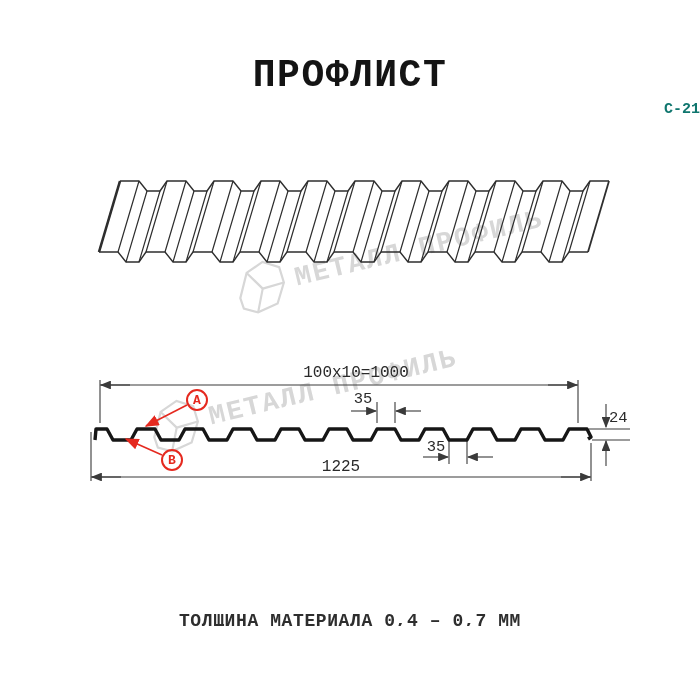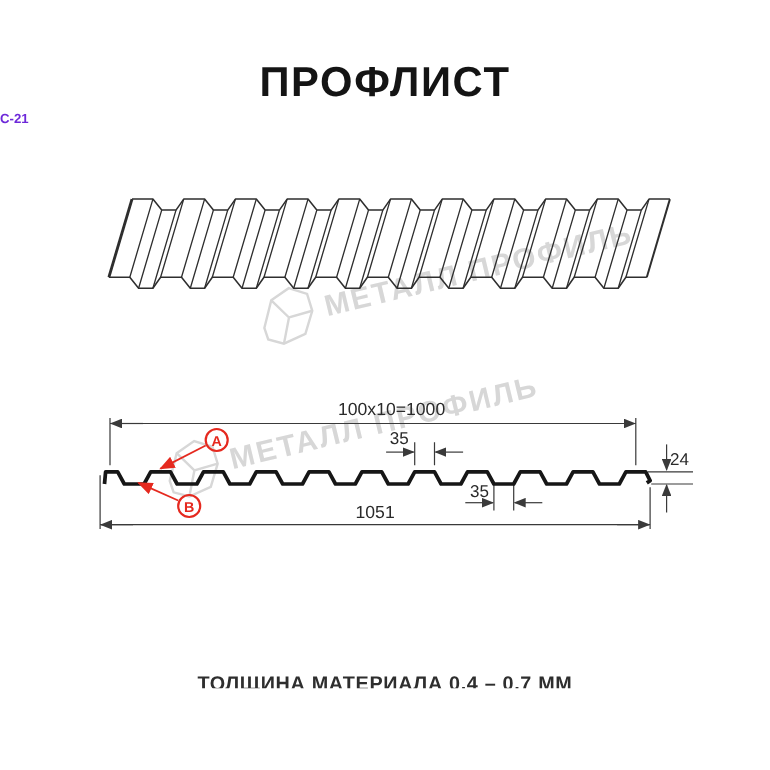--- a/index.html
+++ b/index.html
@@ -1,22 +1,22 @@
 <!DOCTYPE html>
 <html><head>
 <meta charset="utf-8">
 <style>
   html,body{margin:0;padding:0;background:#fff;}
   .stage{position:relative;width:700px;height:626px;background:#ffffff;overflow:hidden;
-         font-family:Liberation Sans, sans-serif;}
+         font-family:Liberation Mono, monospace;}
   
   .title{position:absolute;left:0;right:0;top:54px;text-align:center;
          font-size:38px;font-weight:800;letter-spacing:1.5px;color:#141414;}
-  .subtitle{position:absolute;left:0;right:0;top:101px;text-align:left;
-         font-size:12px;font-weight:700;color:#6d28d9;}
+  .subtitle{position:absolute;left:0;right:0;top:101px;text-align:right;
+         font-size:15px;font-weight:700;color:#0f766e;}
   
   .wm{position:absolute;display:flex;align-items:center;gap:9px;z-index:1;
       color:#d7d7d7;font-weight:700;font-size:27px;letter-spacing:2px;white-space:nowrap;
       transform:rotate(-13.5deg);transform-origin:0 50%;}
   .wm svg{flex:0 0 auto;}
   .wm1{left:236px;top:267px;}
   .wm2{left:150px;top:406px;}
   
   #lw{position:absolute;left:0;top:0;z-index:2;}
   
@@ -106,21 +106,21 @@
     <g stroke="#e5291f" stroke-width="1.6" fill="none">
       <path d="M187,405 L146,426" marker-end="url(#rarr)"></path>
       <path d="M162,455 L126,439" marker-end="url(#rarr)"></path>
     </g>
   </svg>
 
   <div class="dtxt ctr d-top">100x10=1000</div>
   <div class="dtxt ctr d-35t">35</div>
   <div class="dtxt ctr d-35b">35</div>
   <div class="dtxt d-21">24</div>
-  <div class="dtxt ctr d-1051">1051</div>
+  <div class="dtxt ctr d-1051">1225</div>
 
   <div class="badge badge-a">
     <span>A</span>
   </div>
   <div class="badge badge-b">
     <span>B</span>
   </div>
 
   <div class="footer">ТОЛЩИНА МАТЕРИАЛА 0,4 – 0,7 ММ</div>
 </div>

